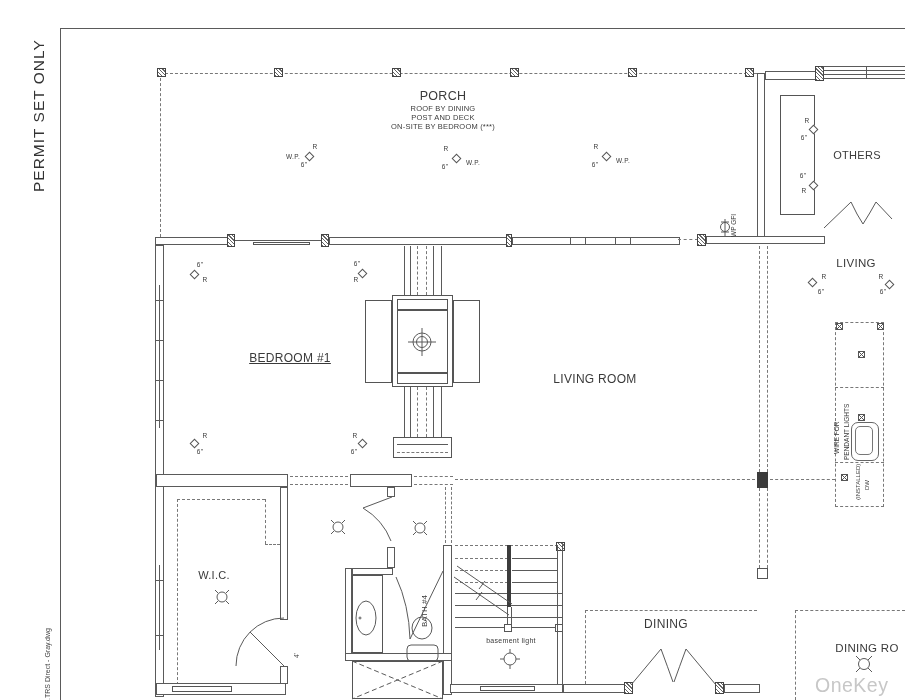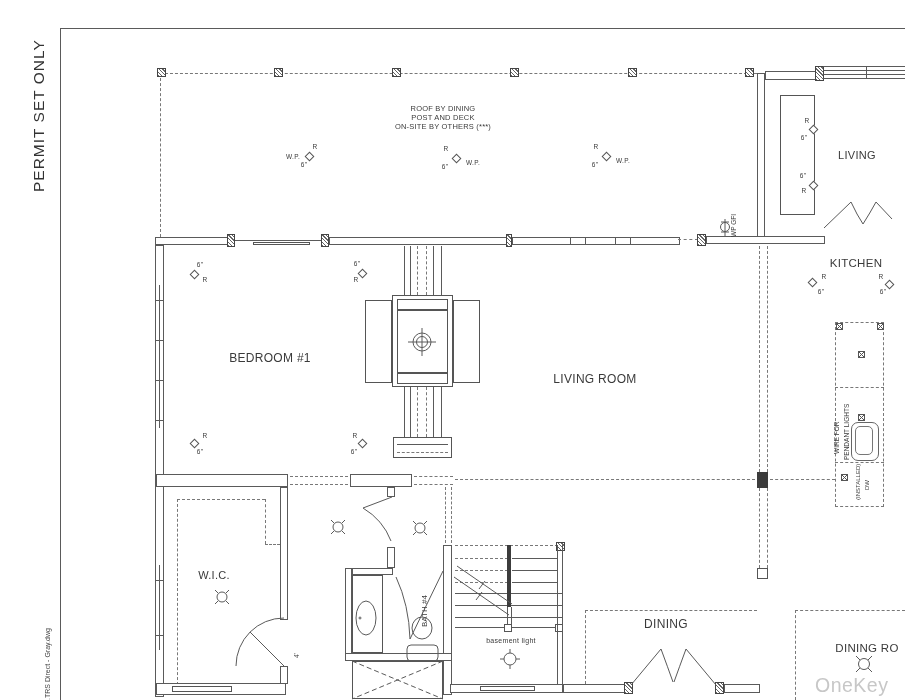--- a/index.html
+++ b/index.html
@@ -39,23 +39,24 @@
   <div class="vt" style="left:44px;top:608px;height:92px;font-size:7px;color:#444;">.TRS Direct - Gray.dwg</div>
 
   <div class="dh" style="left:160px;top:73px;width:597px;"></div>
   <div class="dv" style="left:160px;top:73px;height:164px;"></div>
   <div class="post" style="left:157px;top:68px;width:9px;height:9px;"></div>
   <div class="post" style="left:274px;top:68px;width:9px;height:9px;"></div>
   <div class="post" style="left:392px;top:68px;width:9px;height:9px;"></div>
   <div class="post" style="left:510px;top:68px;width:9px;height:9px;"></div>
   <div class="post" style="left:628px;top:68px;width:9px;height:9px;"></div>
   <div class="post" style="left:745px;top:68px;width:9px;height:9px;"></div>
+  <div class="lbl" style="left:343px;top:89px;width:200px;font-size:12.5px;">PORCH</div>
   <div class="lbl sm" style="left:333px;top:104px;width:220px;">ROOF BY DINING</div>
   <div class="lbl sm" style="left:333px;top:113px;width:220px;">POST AND DECK</div>
-  <div class="lbl sm" style="left:333px;top:122px;width:220px;">ON-SITE BY OTHERS (***)</div>
+  <div class="lbl sm" style="left:333px;top:122px;width:220px;">ON-SITE BY BEDROOM (***)</div>
 
   <div class="diamond" style="left:306px;top:153px;"></div>
   <div class="lbl tk" style="left:283px;top:153px;width:20px;">W.P.</div>
   <div class="lbl tk" style="left:308px;top:143px;width:14px;">R</div>
   <div class="lbl tk" style="left:297px;top:161px;width:14px;">6"</div>
 
   <div class="diamond" style="left:453px;top:155px;"></div>
   <div class="lbl tk" style="left:439px;top:145px;width:14px;">R</div>
   <div class="lbl tk" style="left:438px;top:163px;width:14px;">6"</div>
   <div class="lbl tk" style="left:463px;top:159px;width:20px;">W.P.</div>
@@ -85,29 +86,29 @@
 
   <div class="wall" style="left:757px;top:73px;width:8px;height:164px;"></div>
   <div class="wall" style="left:765px;top:71px;width:52px;height:9px;"></div>
   <div class="post" style="left:815px;top:66px;width:9px;height:15px;"></div>
   <div class="lh" style="left:823px;top:66px;width:82px;"></div>
   <div class="lh" style="left:823px;top:70px;width:82px;"></div>
   <div class="lh" style="left:823px;top:74px;width:82px;"></div>
   <div class="lh" style="left:823px;top:78px;width:82px;"></div>
   <div class="lv" style="left:866px;top:66px;height:13px;"></div>
   <div class="sq" style="left:780px;top:95px;width:35px;height:120px;"></div>
-  <div class="lbl" style="left:826px;top:149px;width:62px;font-size:11px;">LIVING</div>
+  <div class="lbl" style="left:826px;top:149px;width:62px;font-size:11px;">OTHERS</div>
   <div class="diamond" style="left:810px;top:126px;"></div>
   <div class="lbl tk" style="left:800px;top:117px;width:14px;">R</div>
   <div class="lbl tk" style="left:797px;top:134px;width:14px;">6"</div>
   <div class="diamond" style="left:810px;top:182px;"></div>
   <div class="lbl tk" style="left:796px;top:172px;width:14px;">6"</div>
   <div class="lbl tk" style="left:797px;top:187px;width:14px;">R</div>
 
-  <div class="lbl" style="left:822px;top:257px;width:68px;font-size:11.5px;">KITCHEN</div>
+  <div class="lbl" style="left:822px;top:257px;width:68px;font-size:11.5px;">LIVING</div>
   <div class="diamond" style="left:809px;top:279px;"></div>
   <div class="lbl tk" style="left:817px;top:273px;width:14px;">R</div>
   <div class="lbl tk" style="left:814px;top:288px;width:14px;">6"</div>
   <div class="diamond" style="left:886px;top:281px;"></div>
   <div class="lbl tk" style="left:874px;top:273px;width:14px;">R</div>
   <div class="lbl tk" style="left:876px;top:288px;width:14px;">6"</div>
 
   <div class="dashedbox" style="left:835px;top:322px;width:49px;height:185px;"></div>
   <div class="dh" style="left:835px;top:387px;width:49px;"></div>
   <div class="dh" style="left:835px;top:462px;width:49px;"></div>
@@ -127,21 +128,21 @@
   <div class="wall" style="left:155px;top:245px;width:9px;height:452px;"></div>
   <div class="lv" style="left:159px;top:285px;height:143px;"></div>
   <div class="lh" style="left:155px;top:300px;width:9px;"></div>
   <div class="lh" style="left:155px;top:340px;width:9px;"></div>
   <div class="lh" style="left:155px;top:380px;width:9px;"></div>
   <div class="lh" style="left:155px;top:420px;width:9px;"></div>
   <div class="lv" style="left:159px;top:565px;height:85px;"></div>
   <div class="lh" style="left:155px;top:580px;width:9px;"></div>
   <div class="lh" style="left:155px;top:635px;width:9px;"></div>
 
-  <div class="lbl" style="left:220px;top:351px;width:100px;">BEDROOM #1</div>
+  <div class="lbl" style="left:240px;top:351px;width:100px;text-decoration:underline;">BEDROOM #1</div>
   <div class="diamond" style="left:191px;top:271px;"></div>
   <div class="lbl tk" style="left:193px;top:261px;width:14px;">6"</div>
   <div class="lbl tk" style="left:198px;top:276px;width:14px;">R</div>
   <div class="diamond" style="left:359px;top:270px;"></div>
   <div class="lbl tk" style="left:350px;top:260px;width:14px;">6"</div>
   <div class="lbl tk" style="left:349px;top:276px;width:14px;">R</div>
   <div class="diamond" style="left:191px;top:440px;"></div>
   <div class="lbl tk" style="left:198px;top:432px;width:14px;">R</div>
   <div class="lbl tk" style="left:193px;top:448px;width:14px;">6"</div>
   <div class="diamond" style="left:359px;top:440px;"></div>

